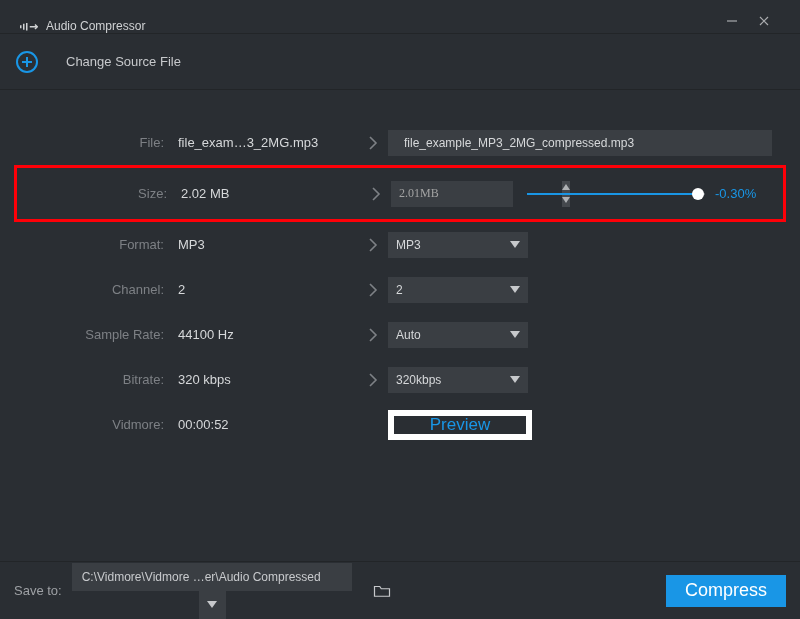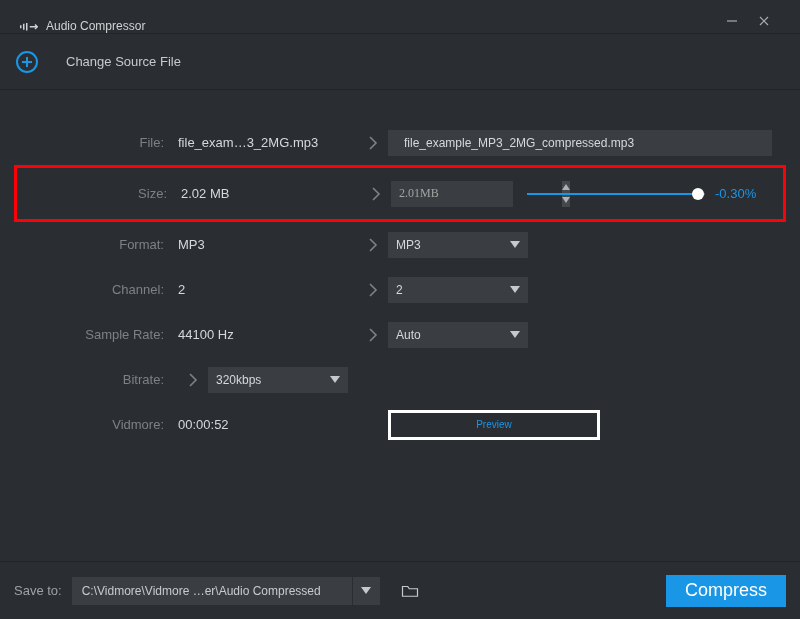--- a/index.html
+++ b/index.html
@@ -38,25 +38,25 @@
   .slider { position:relative; width: 178px; height: 14px; }
   .slider-track { position:absolute; top:6px; left:0; height:2px; width:100%; background:#5a5e63;}
   .slider-fill  { position:absolute; top:6px; left:0; height:2px; width:96%; background:#1996e6;}
   .slider-thumb { position:absolute; top:1px; left:calc(96% - 6px); width:12px; height:12px; background:#fff; border-radius:50%; }
   .slider-value { font-size:13px; color:#1996e6; min-width:56px; text-align:left;}
   
   .dropdown { height:26px; width:140px; background:#3a3e43; display:flex; align-items:center; padding:0 8px; color:#d6d8da; font-size:12px; position:relative;}
   .dropdown .dd-caret{ position:absolute; right:8px; top:0; bottom:0; display:flex; align-items:center; color:#c7c9cc;}
   .dropdown .dd-caret svg{width:10px;height:7px;}
   
-  .preview-btn { height:30px; width:212px; border:3px solid #ffffff; color:#1996e6; background:transparent; font-size:10px; display:flex; align-items:center; justify-content:center;}
+  .preview-btn { height:30px; width:144px; border:6px solid #ffffff; color:#1996e6; background:transparent; font-size:17px; display:flex; align-items:center; justify-content:center;}
   
   .footer { position:absolute; bottom:0; left:0; right:0; height:58px; border-top:1px solid #222528; display:flex; align-items:center; padding:0 14px; gap:10px;}
   .footer .save-label{ font-size:13px; color:#9ea1a5; }
-  .path-select { display:flex; align-items:center; }
+  .path-select { display:flex; align-items:center;flex-direction:column; }
   .path-field { height:28px; width:280px; background:#3a3e43; border:none; color:#c8cacd; font-size:12px; padding:0 10px;}
   .dd-arrow-btn { height:28px; width:28px; background:#3a3e43; border-left:1px solid #2a2e33; display:flex; align-items:center; justify-content:center; color:#c7c9cc;}
   .dd-arrow-btn svg{width:10px;height:7px;}
   .folder-btn { height:28px; width:28px; display:flex; align-items:center; justify-content:center; color:#c7c9cc; margin-left:6px;}
   .folder-btn svg{width:18px;height:14px;}
   .footer .spacer{ flex:1; }
   .compress-btn { height:32px; width:120px; background:#1996e6; color:#fff; border:none; font-size:18px; display:flex; align-items:center; justify-content:center;}
 </style>
 </head>
 <body>
@@ -201,20 +201,21 @@
             <svg viewBox="0 0 10 7" fill="currentColor">
               <path d="M0 0 L10 0 L5 7 Z"></path>
             </svg>
           </span>
       </div>
     </div>
   </div>
 
   <div class="row">
     <div class="label">Bitrate:</div>
+    <div class="val">320 kbps</div>
     <div class="arrow">
       <svg viewBox="0 0 8 14" fill="none" stroke="currentColor" stroke-width="1.6">
           <path d="M1 1 L7 7 L1 13"></path>
         </svg>
     </div>
     <div class="control-cell">
       <div class="dropdown">
         <span>320kbps</span>
         <span class="dd-caret">
             <svg viewBox="0 0 10 7" fill="currentColor">

